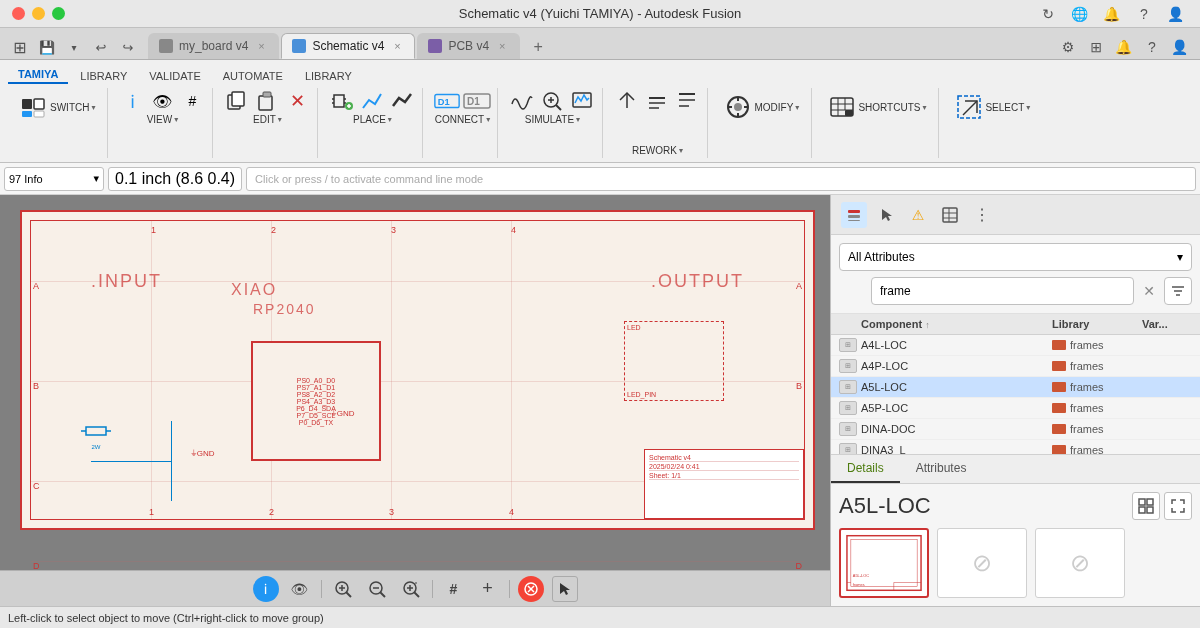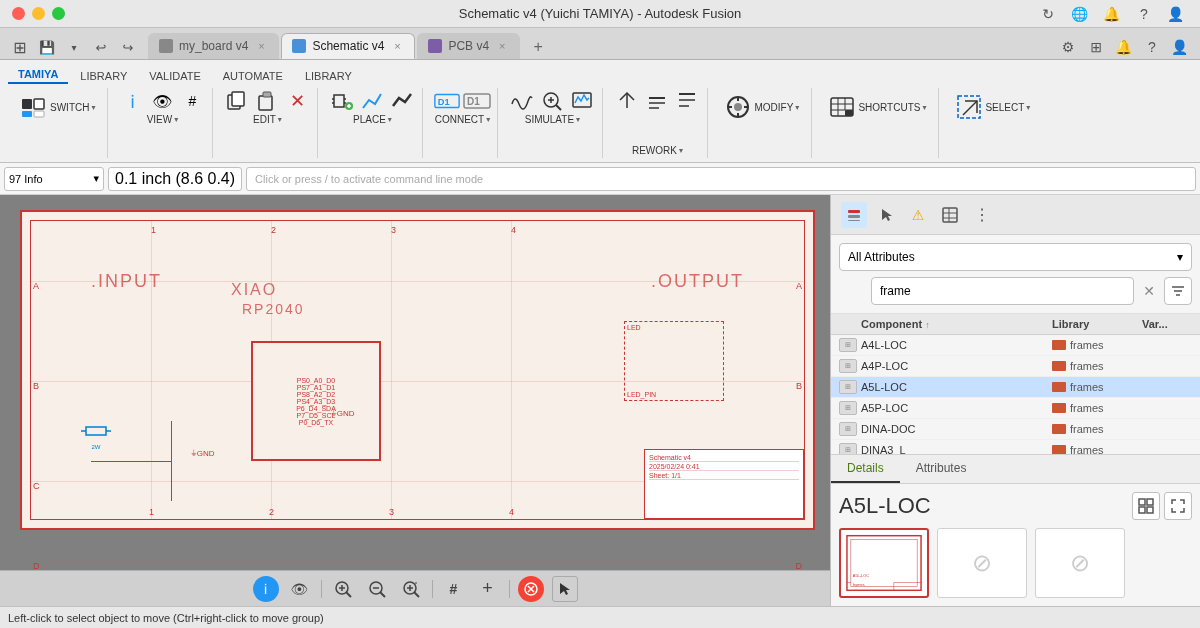--- a/index.html
+++ b/index.html
@@ -62,21 +62,21 @@
     .grid-label { position: absolute; font-size: 9px; color: #cc3333; }
     .grid-label.top-1 { top: 4px; left: 120px; }
     .grid-label.top-2 { top: 4px; left: 240px; }
     .grid-label.top-3 { top: 4px; left: 360px; }
     .grid-label.top-4 { top: 4px; left: 480px; }
     
     .section-label { position: absolute; font-size: 18px; color: #cc3333; font-weight: 300; opacity: 0.7; letter-spacing: 2px; }
     .section-input { top: 50px; left: 60px; }
     .section-output { top: 50px; right: 60px; }
     .section-xiao { top: 60px; left: 200px; font-size: 16px; }
-    .section-rp { top: 80px; left: 211px; font-size: 14px; }
+    .section-rp { top: 80px; left: 222px; font-size: 14px; }
     
     .ic-chip { position: absolute; top: 120px; left: 220px; width: 130px; height: 120px; border: 2px solid #cc3333; background: #f8f0e8; display: flex; align-items: center; justify-content: center; }
     .ic-chip-inner { font-size: 8px; color: #cc3333; text-align: center; }
     
     .led-module { position: absolute; top: 100px; right: 80px; width: 100px; height: 80px; border: 1.5px dashed #cc3333; background: transparent; }
     
     .title-block { position: absolute; bottom: 0px; right: 0px; width: 160px; height: 70px; border: 1px solid #cc3333; background: white; padding: 4px; }
     .tb-line { font-size: 7px; color: #cc3333; border-bottom: 1px solid #ecc; margin-bottom: 1px; }
     
     .row-marker { position: absolute; font-size: 9px; color: #cc3333; right: 2px; }

